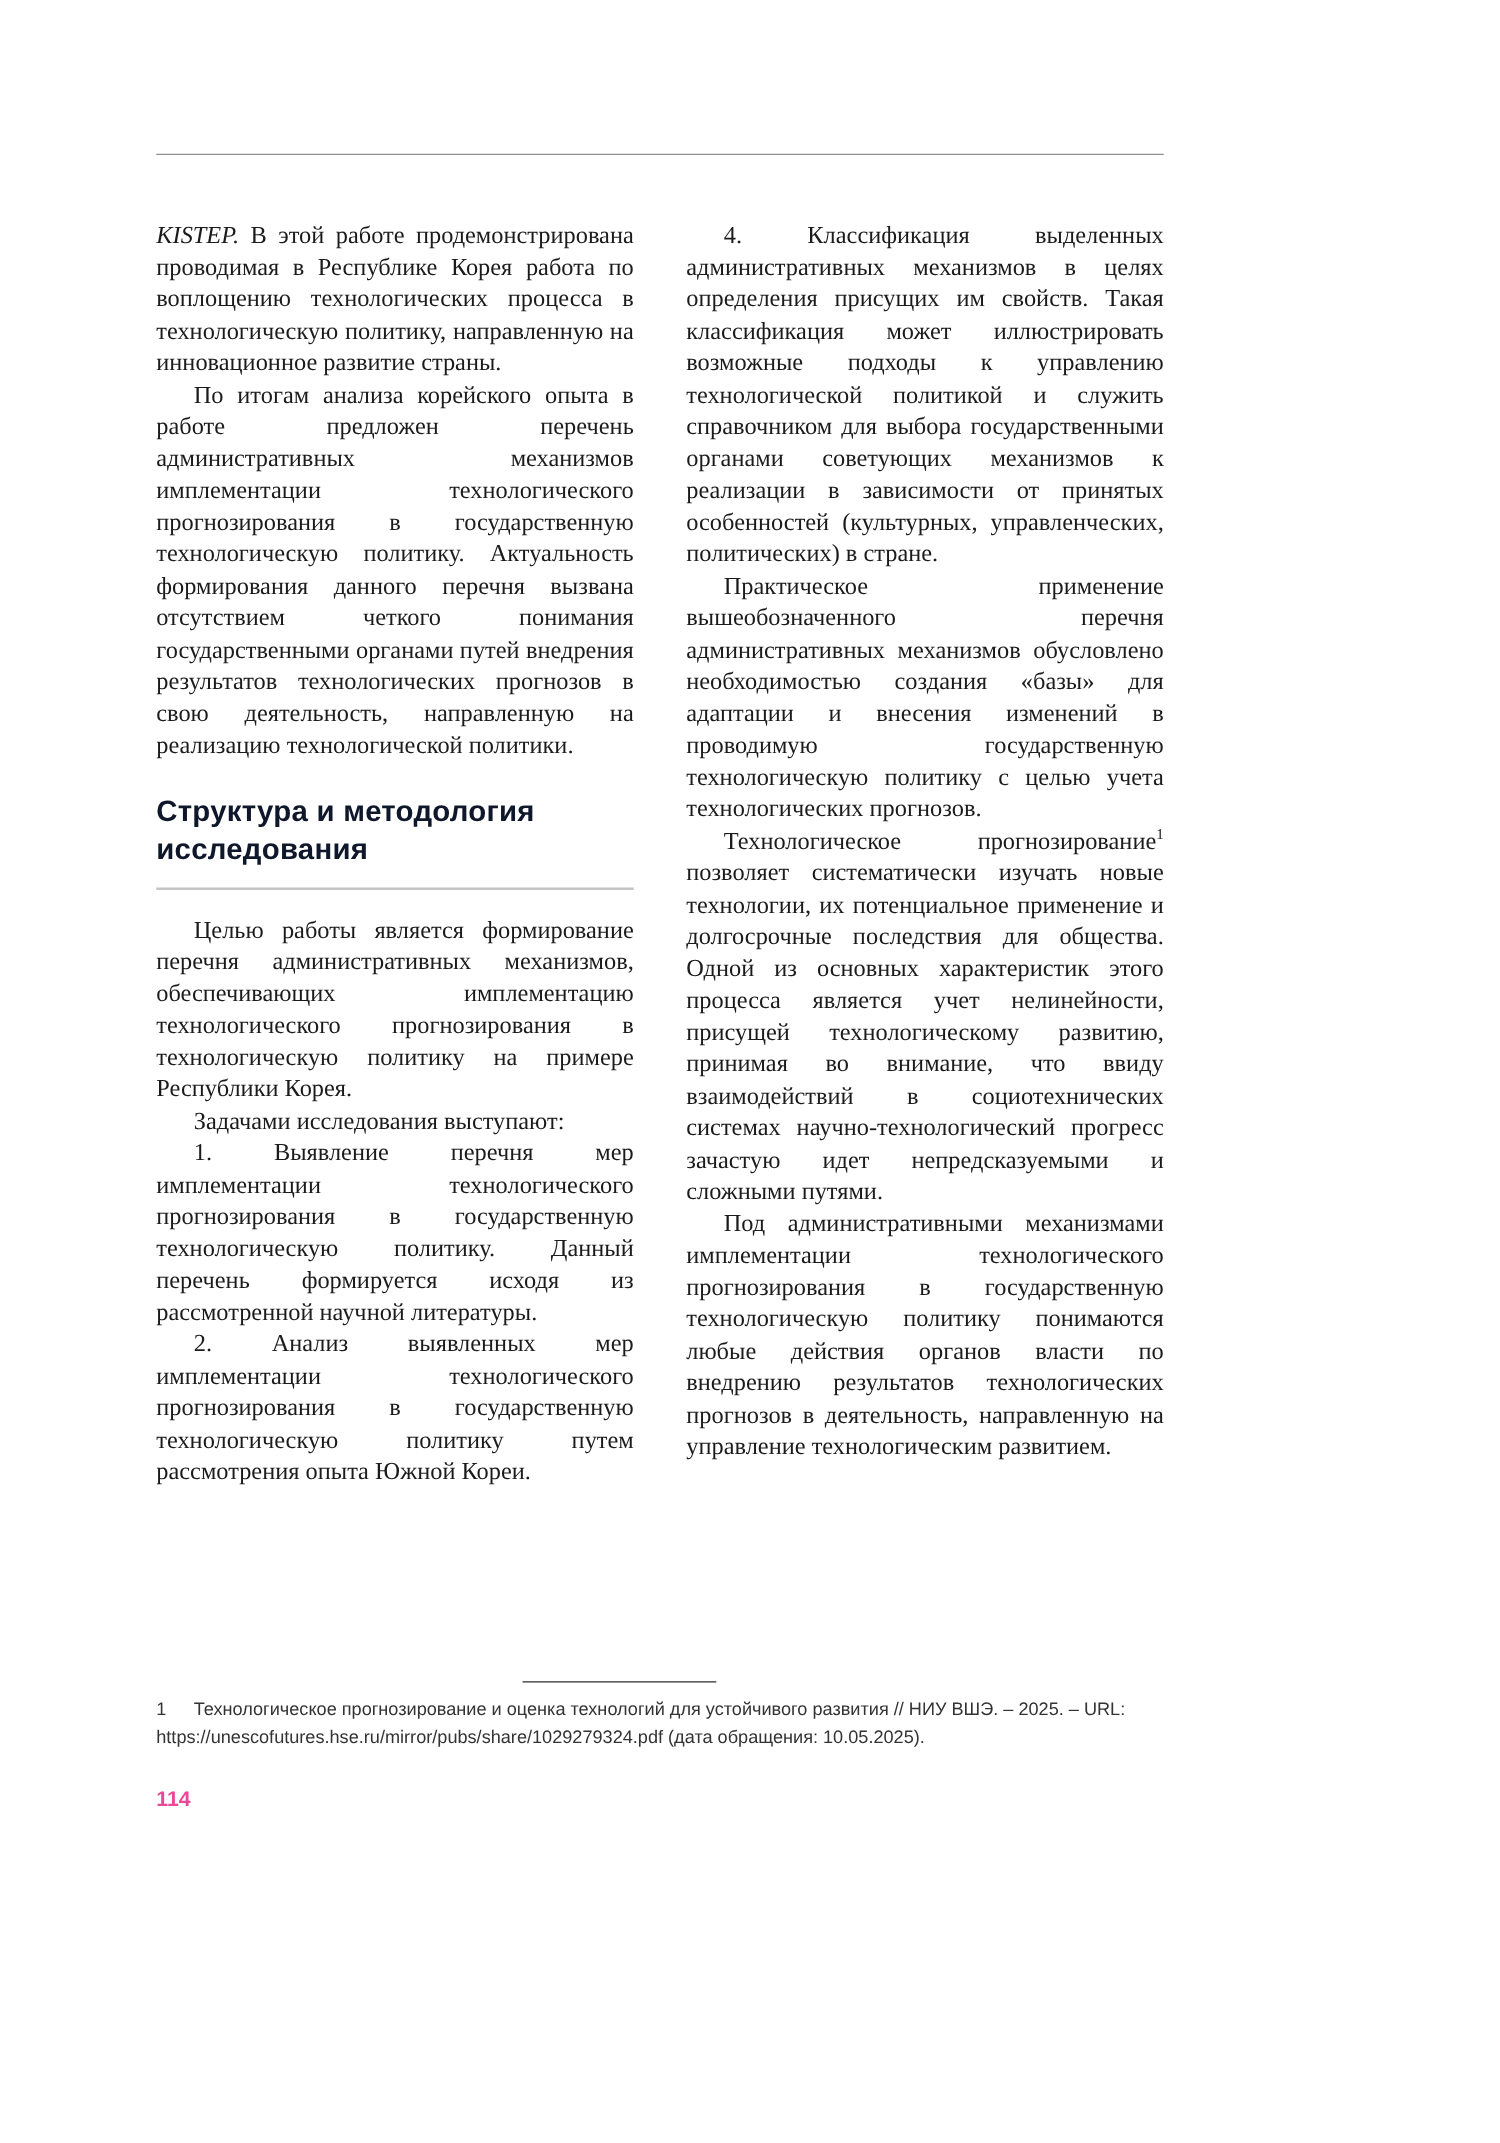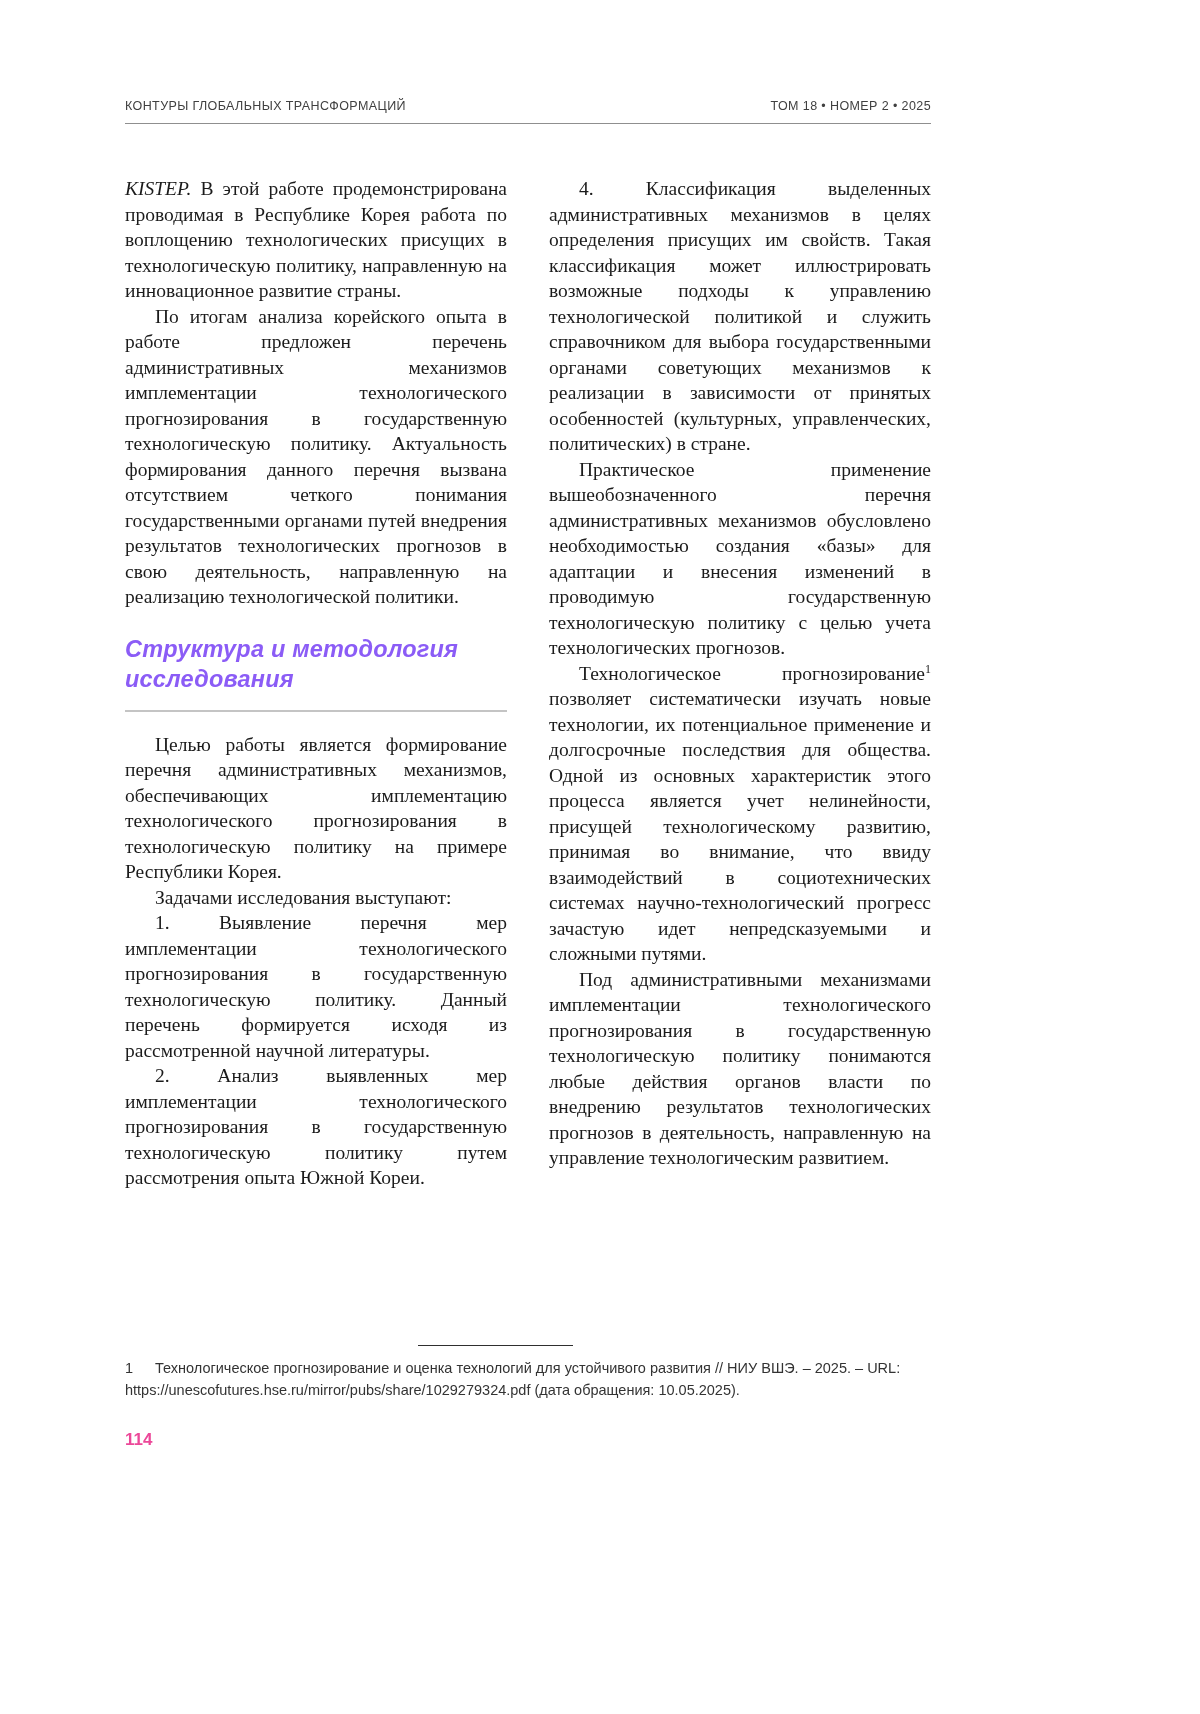--- a/index.html
+++ b/index.html
@@ -38,25 +38,24 @@
     text-indent: 30px;
     color: #1b1b1b;
   }
   p.body-para.noindent { text-indent: 0; }
   .italic { font-style: italic; }
   sup.fn-ref { font-size: 12px; line-height: 0; }
 
   .section-heading {
     font-family: "Liberation Sans", sans-serif;
     font-weight: 700;
-    color: #8b5cf6;
+    color: #0f172a;
     font-size: 23.5px; line-height: 30px;
     letter-spacing: 0.2px;
     margin: 24px 0 16px 0;
-    font-style: italic;
   }
   .heading-rule {
     border: none;
     border-top: 2px solid #c4c4c4;
     margin: 16px 0 20px 0;
   }
 
   .footnote-block { position: absolute; top: 1345px; left: 0; width: 806px; }
   .footnote-rule {
     width: 155px; margin-left: 293px;
@@ -77,29 +76,25 @@
     position: absolute; top: 1430px; left: 0;
     font-family: "Liberation Sans", sans-serif;
     font-size: 17px; font-weight: 700; color: #ec4899;
   }
 </style>
 </head>
 <body>
 
 <div class="page">
 
-  <header class="running-header">
-    <span>КОНТУРЫ ГЛОБАЛЬНЫХ ТРАНСФОРМАЦИЙ</span>
-    <span>ТОМ 18 • НОМЕР 2 • 2025</span>
-  </header>
   <div class="header-rule"></div>
 
   <main class="columns">
     <div class="col" id="col-left">
-        <p class="body-para noindent"><span class="italic">KISTEP.</span><span> В этой работе продемонстрирована проводимая в Республике Корея работа по воплощению технологических присущих в технологическую политику, направленную на инновационное развитие страны.</span></p>
+        <p class="body-para noindent"><span class="italic">KISTEP.</span><span> В этой работе продемонстрирована проводимая в Республике Корея работа по воплощению технологических процесса в технологическую политику, направленную на инновационное развитие страны.</span></p>
         <p class="body-para"><span>По итогам анализа корейского опыта в работе предложен перечень административных механизмов имплементации технологического прогнозирования в государственную технологическую политику. Актуальность формирования данного перечня вызвана отсутствием четкого понимания государственными органами путей внедрения результатов технологических прогнозов в свою деятельность, направленную на реализацию технологической политики.</span></p>
         <h2 class="section-heading">Структура и методология исследования</h2>
         <div class="heading-rule"></div>
         <p class="body-para"><span>Целью работы является формирование перечня административных механизмов, обеспечивающих имплементацию технологического прогнозирования в технологическую политику на примере Республики Корея.</span></p>
         <p class="body-para"><span>Задачами исследования выступают:</span></p>
         <p class="body-para"><span>1. Выявление перечня мер имплементации технологического прогнозирования в государственную технологическую политику. Данный перечень формируется исходя из рассмотренной научной литературы.</span></p>
         <p class="body-para"><span>2. Анализ выявленных мер имплементации технологического прогнозирования в государственную технологическую политику путем рассмотрения опыта Южной Кореи.</span></p>
       </div>
     <div class="col" id="col-right">
         <p class="body-para"><span>4. Классификация выделенных административных механизмов в целях определения присущих им свойств. Такая классификация может иллюстрировать возможные подходы к управлению технологической политикой и служить справочником для выбора государственными органами советующих механизмов к реализации в зависимости от принятых особенностей (культурных, управленческих, политических) в стране.</span></p>

